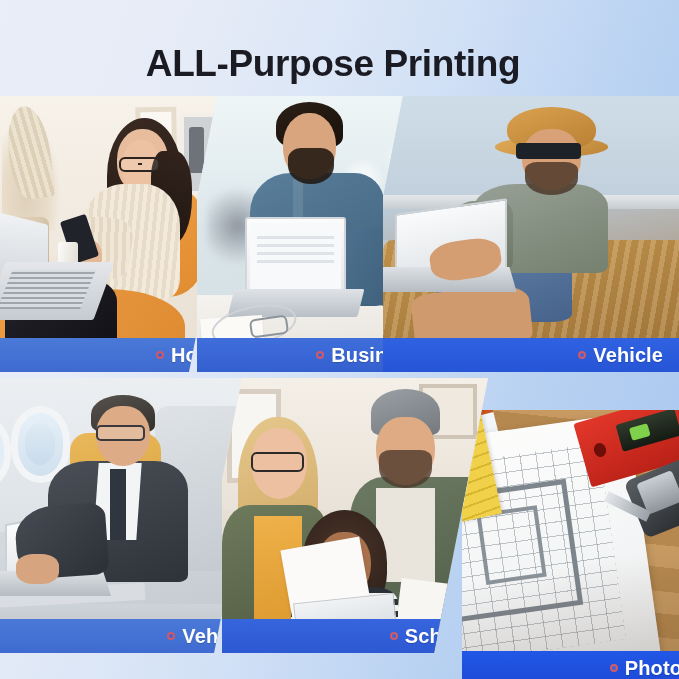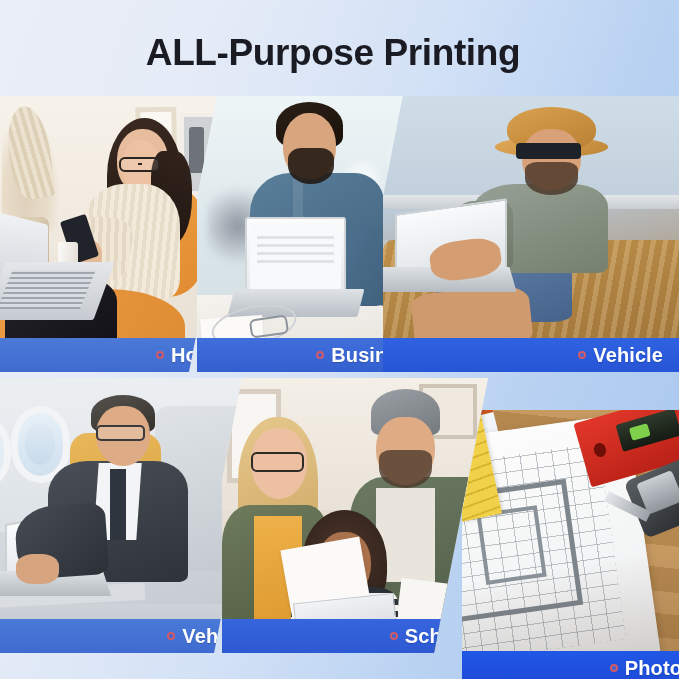--- a/index.html
+++ b/index.html
@@ -9,21 +9,21 @@
     overflow: hidden;
   }
   #banner {
     position: relative;
     width: 679px; height: 679px;
     background: linear-gradient(110deg, #e9eef8 0%, #e6ecf7 22%, #d4e2f6 48%, #b9d2f2 72%, #a6c5ee 100%);
   }
 
   
   #title-bar {
-    position: absolute; left: 0; top: 5px; width: 622px; height: 96px;
+    position: absolute; left: 0; top: 16px; width: 622px; height: 96px;
     display: flex; align-items: center; justify-content: center; padding-left: 44px;
   }
   #page-title {
     font-size: 37px;
     font-weight: bold;
     color: #1b1b23;
     letter-spacing: -0.4px;
     white-space: nowrap;
   }
 

